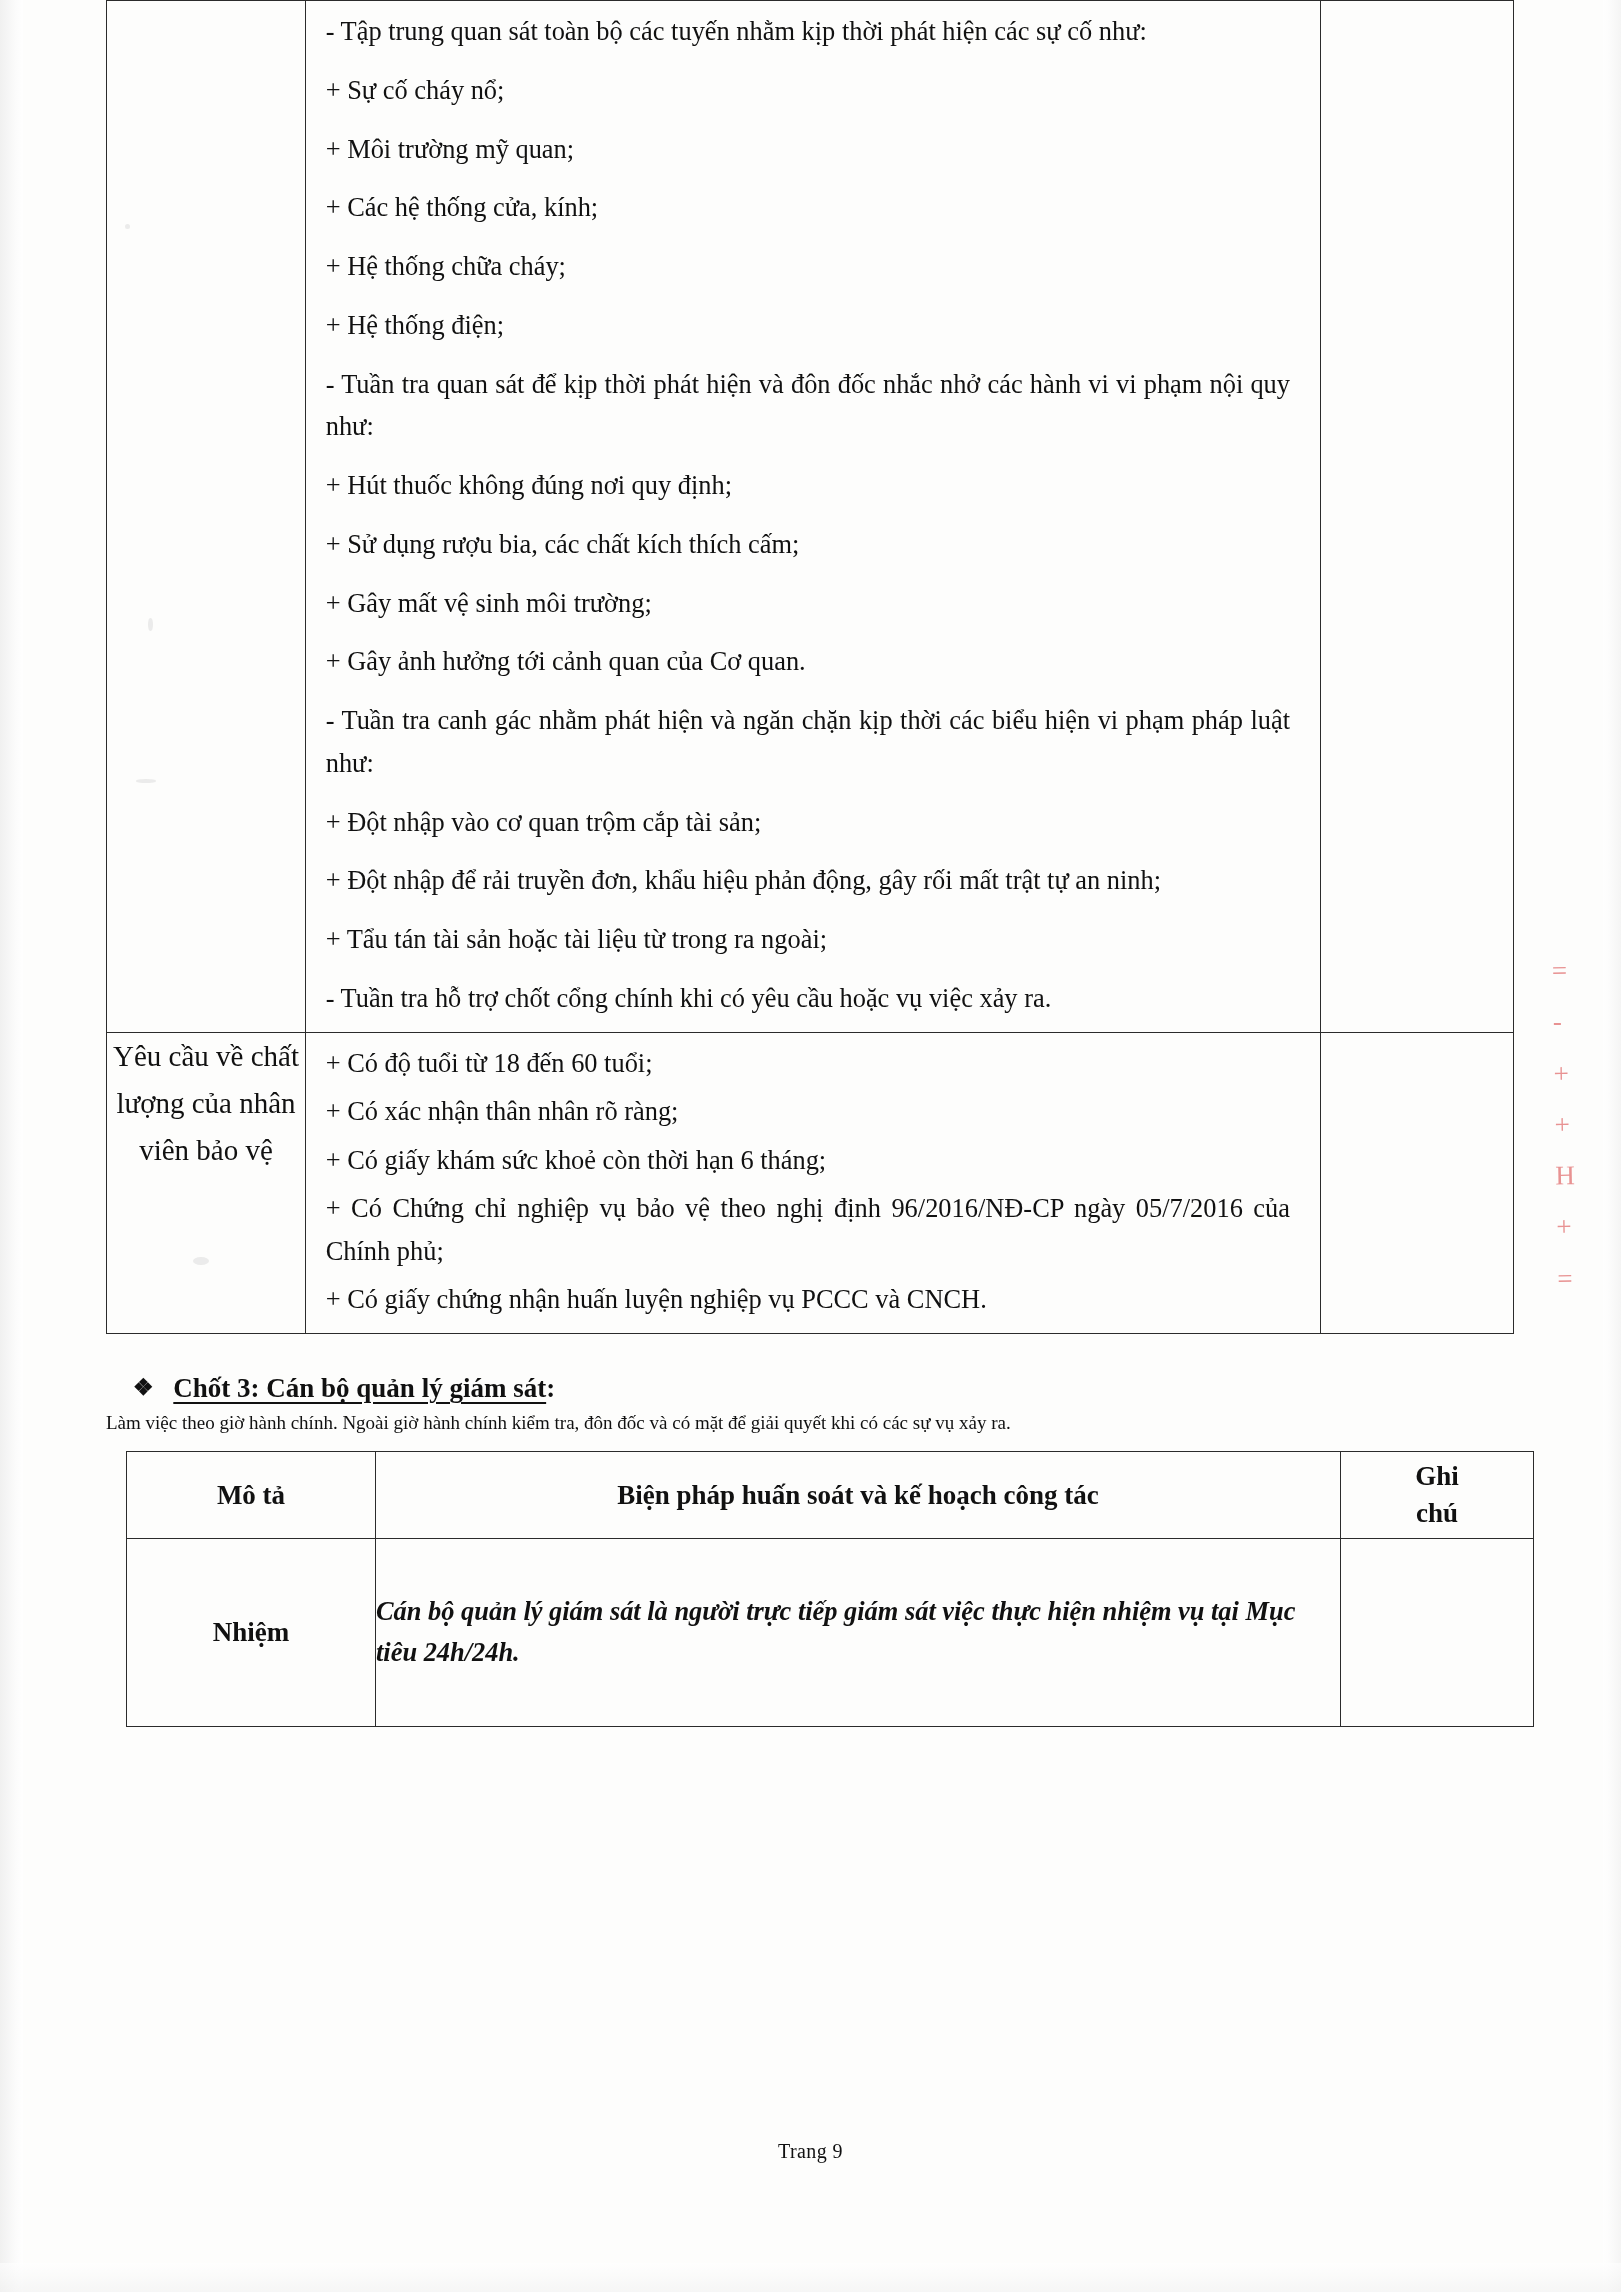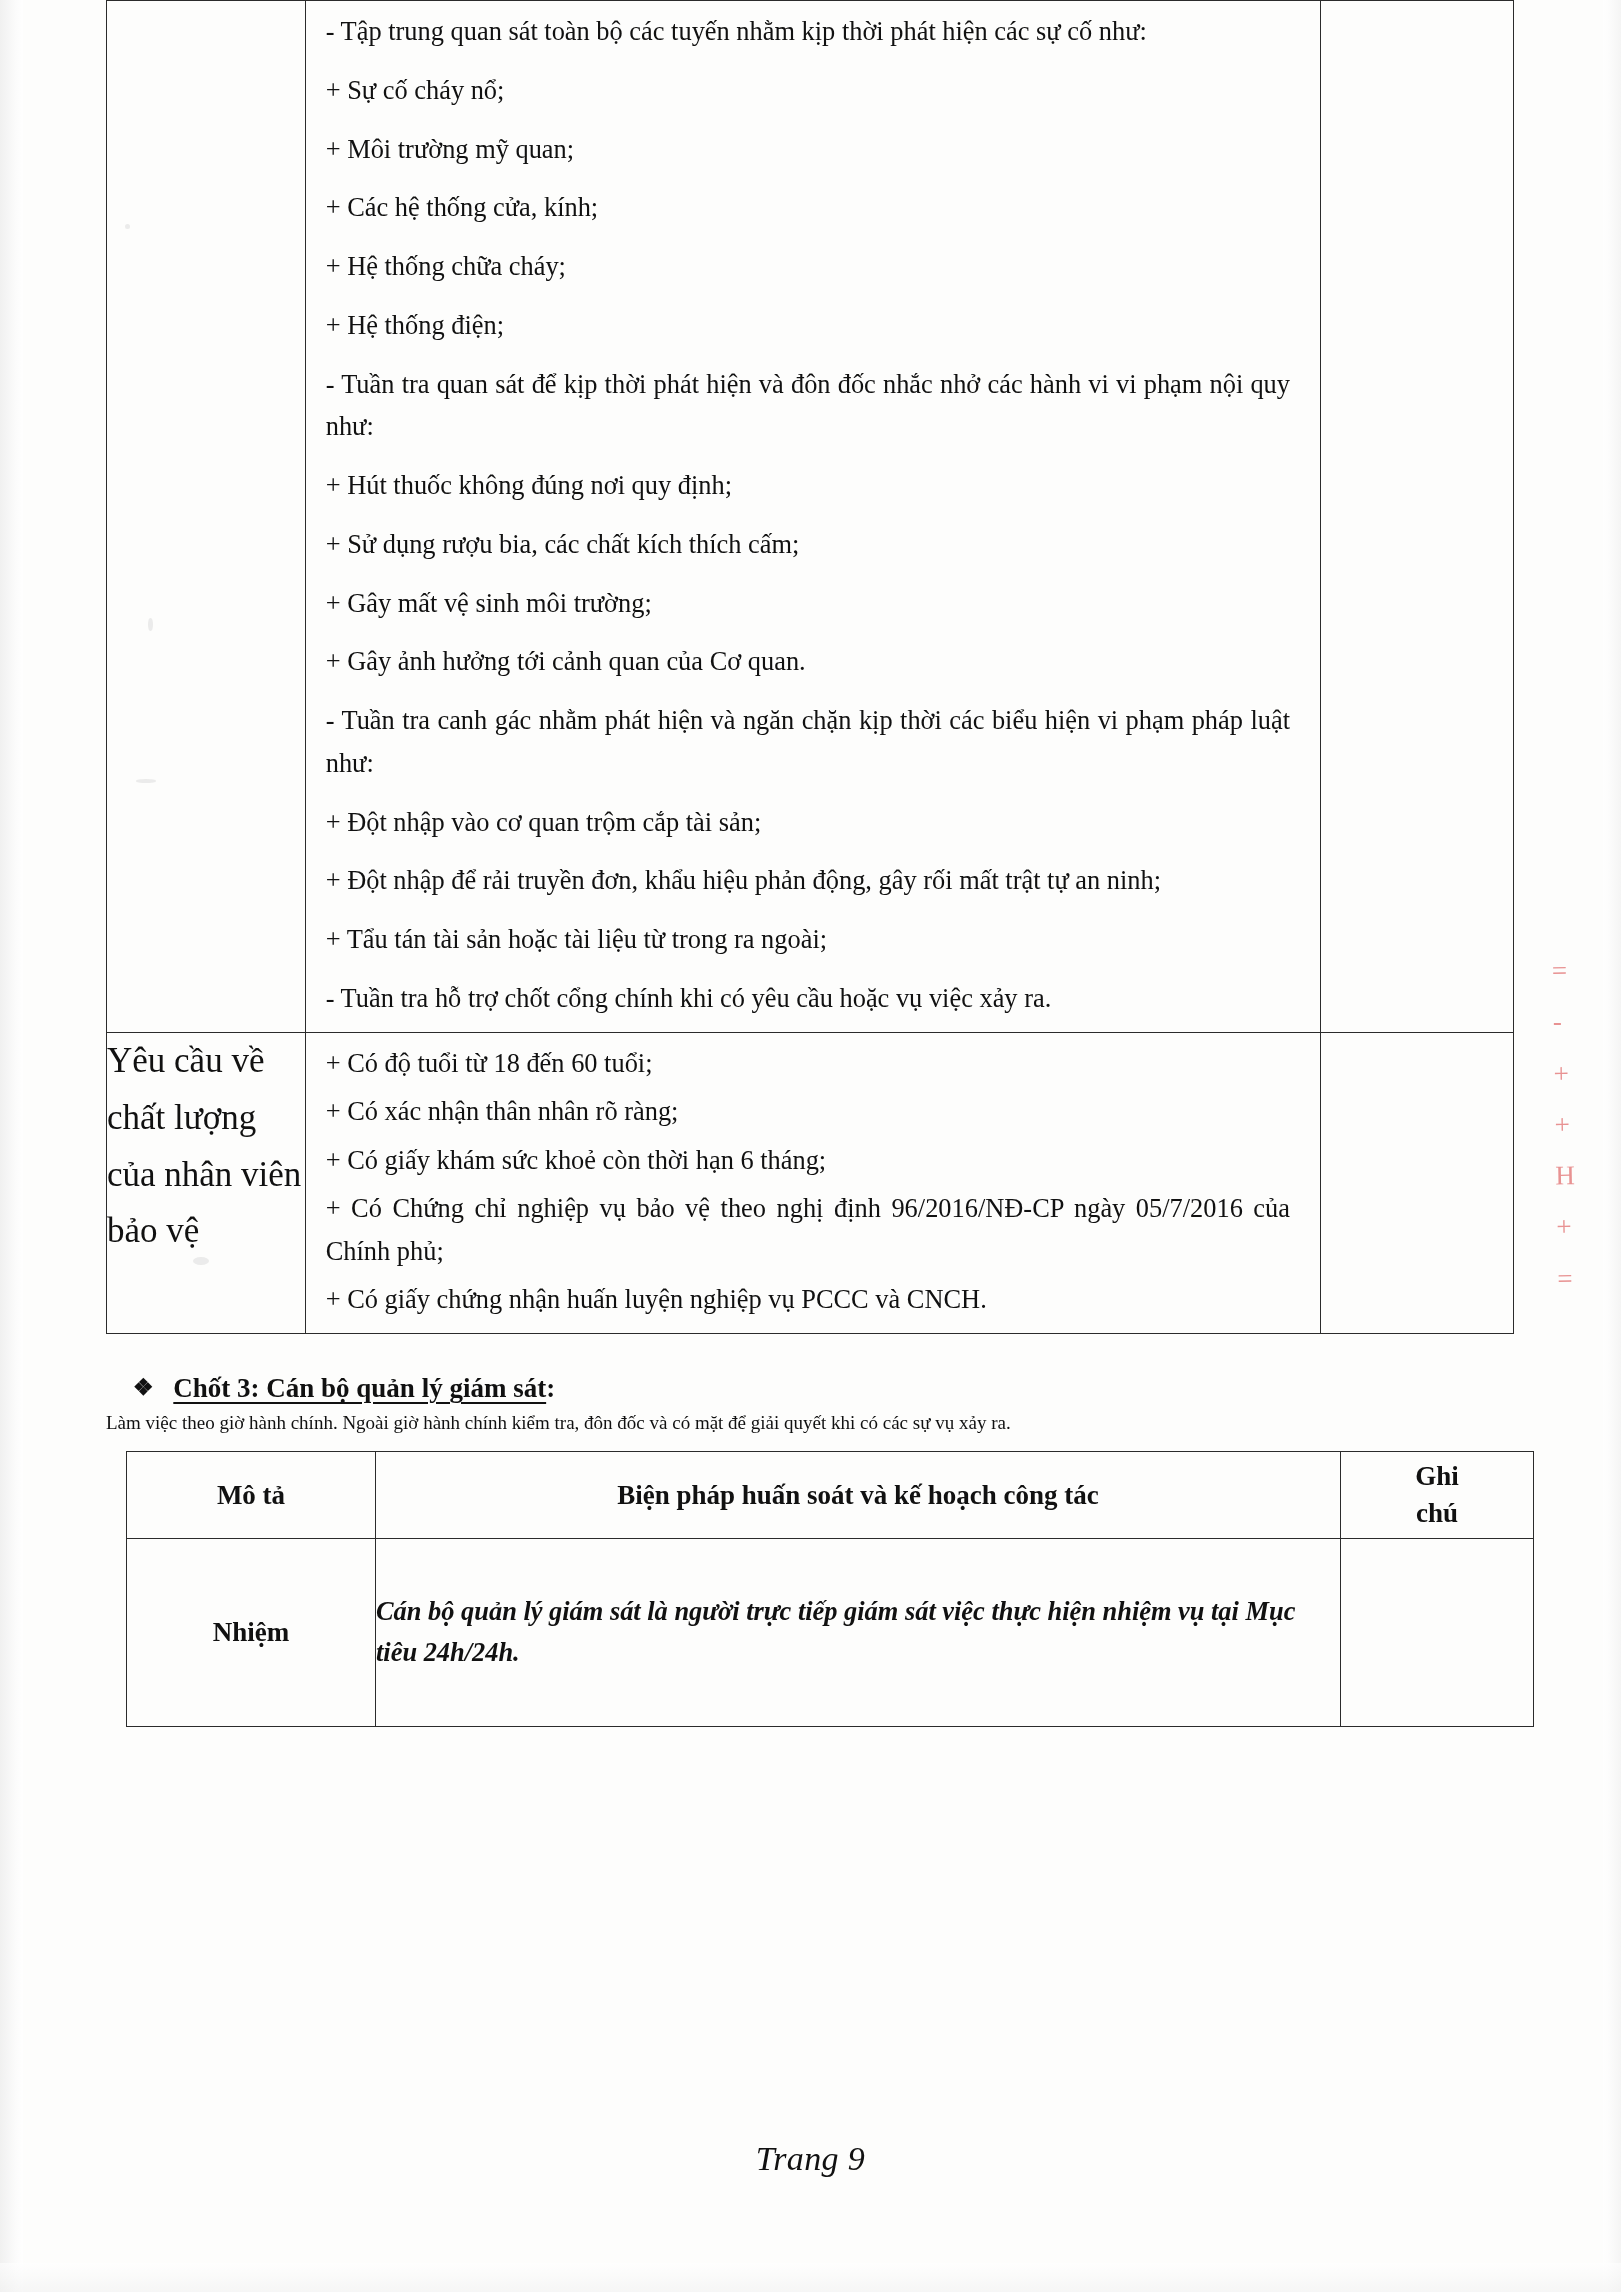--- a/index.html
+++ b/index.html
@@ -78,21 +78,22 @@
     font-size: 26.4px;
     line-height: 1.62;
     margin: 0 12px 16px 0;
     text-align: left;
   }
   .para:last-child { margin-bottom: 0; }
   .para.justify { text-align: justify; text-justify: inter-word; }
   .para.tight { margin-bottom: 5.4px; }
 
   .desc-cell {
-    font-size: 35px;
+    text-align: center;
+    font-size: 29px;
     line-height: 1.62;
     vertical-align: middle;
     padding: 12.5px 9px;
   }
 
   
   .heading-block {
     margin-top: 39px;
     margin-bottom: 5.4px;
   }
@@ -166,22 +167,21 @@
 
   .row2-height { height: 188px; font-weight: bold; }
 
   
   .footer {
     position: absolute;
     left: 0;
     right: 0;
     top: 2140px;
     text-align: center;
-    font-style: italic;
-    font-size: 34px;
+    font-size: 20px;
     letter-spacing: 0.4px;
   }
 
   
   .margin-marks {
     position: absolute;
     left: 1554px;
     top: 945px;
     width: 63px;
     height: 296px;

